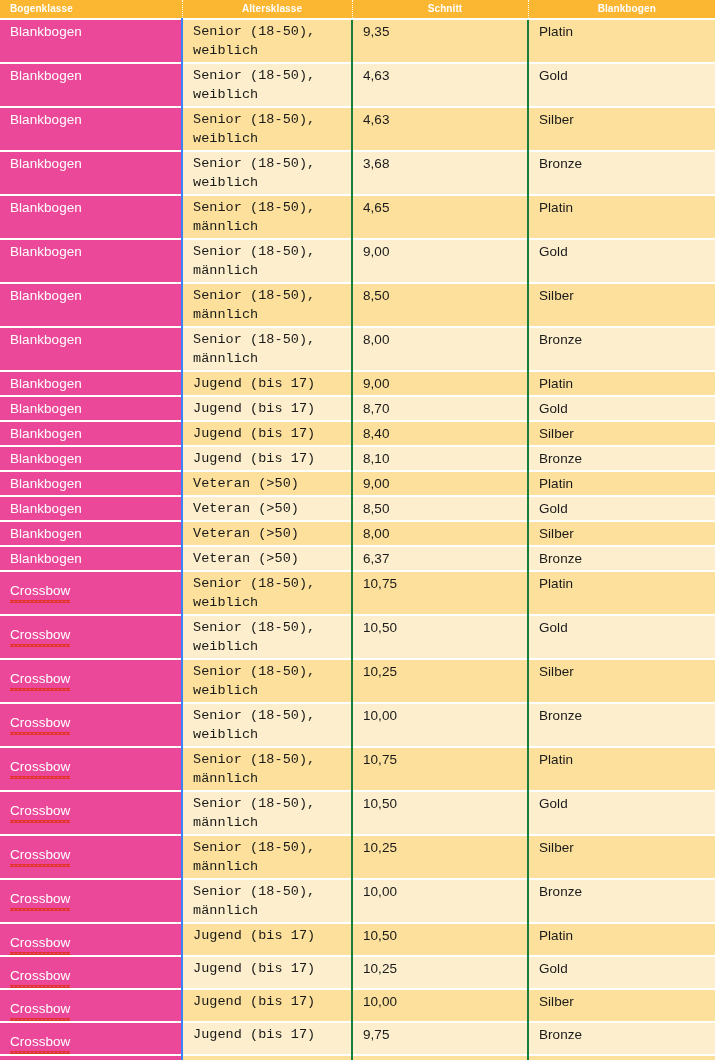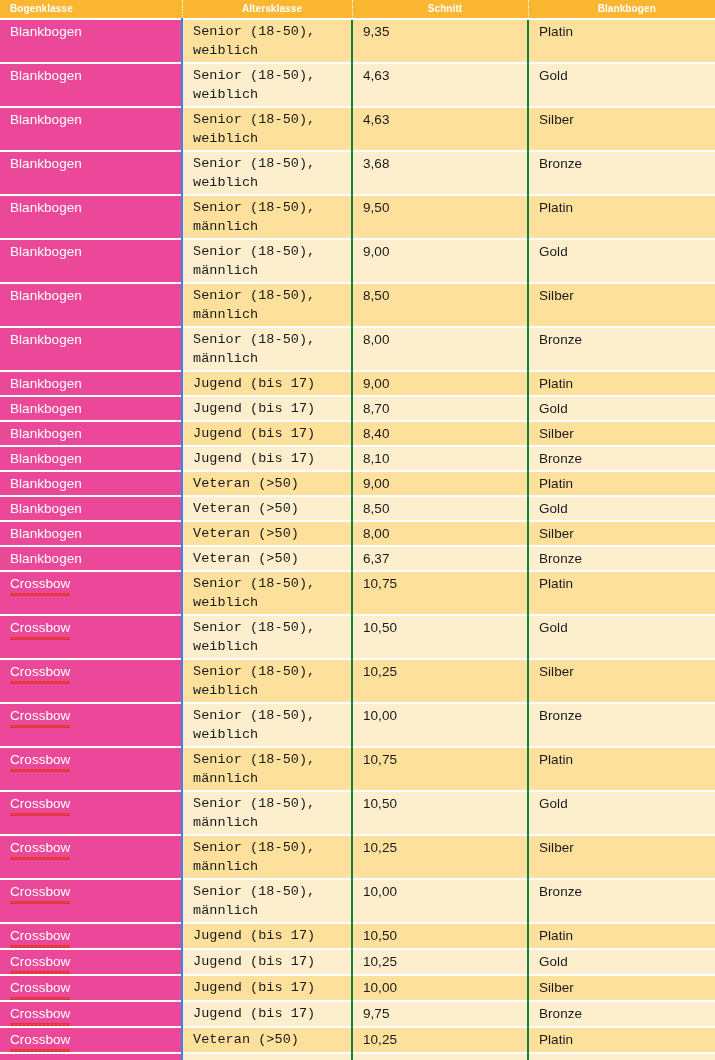--- a/index.html
+++ b/index.html
@@ -77,20 +77,21 @@
 
   
   tr.two-line td { height: 43px; }
   tr.one-line td { height: 21px; }
 
   
   .spellcheck {
     position: relative;
     display: inline-block;
     padding-bottom: 1px;
+    margin-top: 7px;
   }
   .spellcheck::after {
     content: "";
     position: absolute;
     left: 0;
     right: 0;
     bottom: -2px;
     height: 3px;
     background-image:
       linear-gradient(45deg, transparent 40%, #E2342B 40%, #E2342B 60%, transparent 60%),
@@ -155,21 +156,21 @@
         </td>
         <td class="data-cell vsep">3,68</td>
         <td class="data-cell vsep">Bronze</td>
       </tr>
       <tr class="two-line stripe-dark">
         <td class="col-bogen"><span>Blankbogen</span></td>
         <td class="data-cell">
           <span class="nowrap-line">Senior (18-50),</span>
           <span class="nowrap-line">männlich</span>
         </td>
-        <td class="data-cell vsep">9,50</td>
+        <td class="data-cell vsep">4,65</td>
         <td class="data-cell vsep">Platin</td>
       </tr>
       <tr class="two-line stripe-light">
         <td class="col-bogen"><span>Blankbogen</span></td>
         <td class="data-cell">
           <span class="nowrap-line">Senior (18-50),</span>
           <span class="nowrap-line">männlich</span>
         </td>
         <td class="data-cell vsep">9,00</td>
         <td class="data-cell vsep">Gold</td>

